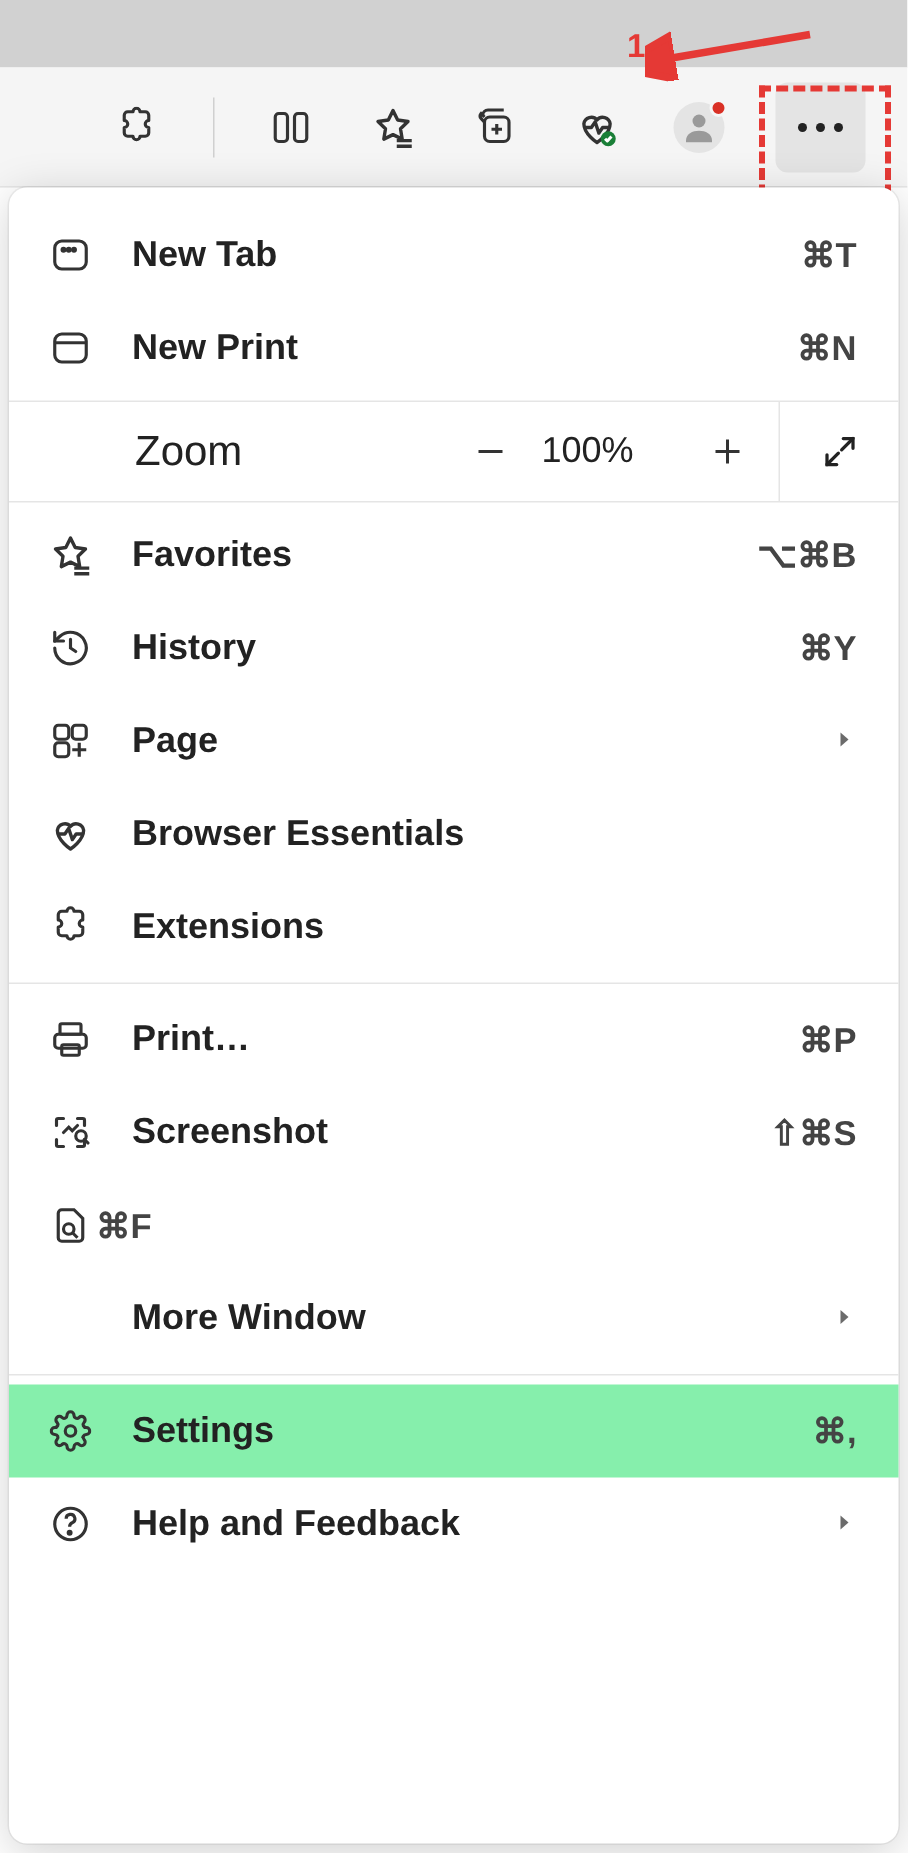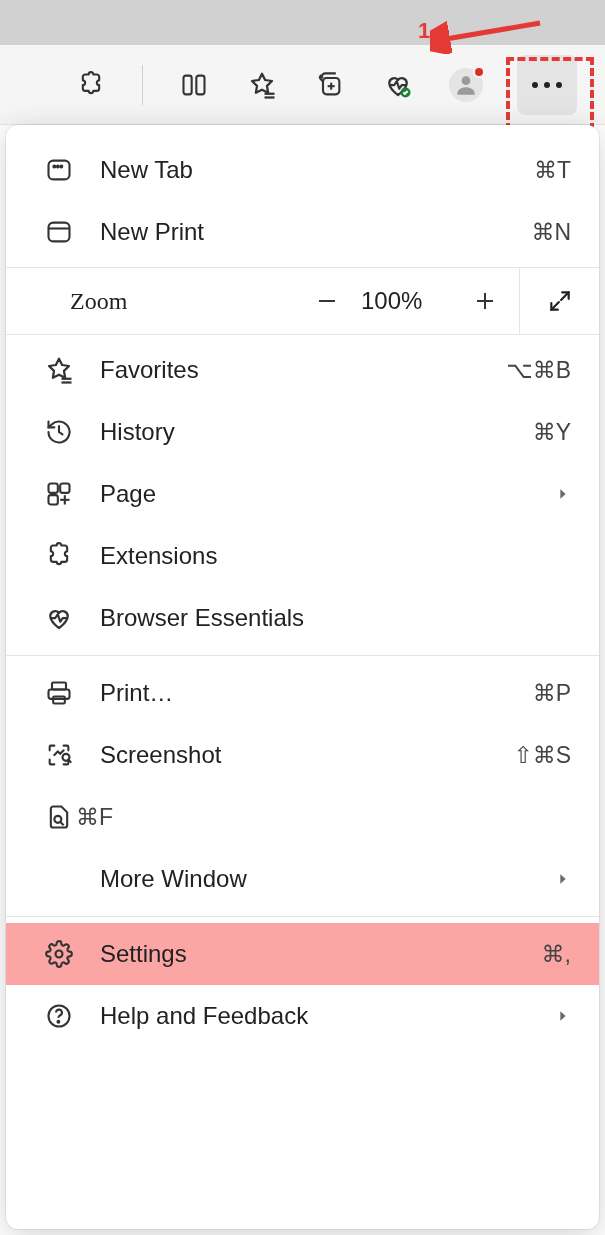--- a/index.html
+++ b/index.html
@@ -75,22 +75,23 @@
     background:#fff;
     border-radius:12px;
     box-shadow:0 6px 30px rgba(0,0,0,0.18), 0 0 0 1px rgba(0,0,0,0.06);
     padding:14px 0;
     font-size:24px;
     color:#222;
   }
   .menu-row {
     display:flex; align-items:center;
     height:62px;
-    padding:0 28px 0 36px;
+    padding:0 28px 0 24px;
     position:relative;
+    font-weight:bold;
   }
   .menu-row .mi-icon{
     width:34px;height:34px;
     display:flex;align-items:center;justify-content:center;
     color:#333; flex:0 0 34px;
   }
   .menu-row .mi-label{
     flex:1 1 auto;
     margin-left:24px;
     white-space:nowrap;
@@ -107,36 +108,36 @@
   }
   
   .zoom-row{
     display:flex;align-items:center;
     height:68px;
     border-top:1px solid #e5e5e5;
     border-bottom:1px solid #e5e5e5;
     margin:4px 0;
   }
   .zoom-row .z-label{
-    padding-left:64px; flex:1 1 auto; font-size:24px;font-family:Liberation Serif, serif;
+    padding-left:84px; flex:1 1 auto; font-size:28px;
   }
   .zoom-btn{
     width:68px;height:100%;
     display:flex;align-items:center;justify-content:center;
     color:#333;font-size:30px;font-weight:300;
   }
   .zoom-val{
     width:90px;text-align:left;font-size:24px;
   }
   .zoom-full{
     width:80px;height:100%;
     display:flex;align-items:center;justify-content:center;
     border-left:1px solid #e5e5e5;
   }
-  .highlighted-row{background:#fca5a5;}
+  .highlighted-row{background:#86efac;}
 </style>
 </head>
 <body>
 
 <div class="titlebar"></div>
 
 <div class="toolbar">
   <div class="tool-icon">
     <svg width="28" height="28" viewBox="0 0 24 24" fill="none" stroke="currentColor" stroke-width="1.8" stroke-linecap="round" stroke-linejoin="round">
         <path d="M14 3a2 2 0 1 0-4 0H7a2 2 0 0 0-2 2v3a2 2 0 1 1 0 4v3a2 2 0 0 0 2 2h3a2 2 0 1 0 4 0h3a2 2 0 0 0 2-2v-3a2 2 0 1 1 0-4V5a2 2 0 0 0-2-2h-3z"></path>
@@ -299,35 +300,35 @@
     <div class="mi-label">Page</div>
     <div class="mi-chev">
       <svg width="16" height="16" viewBox="0 0 24 24" fill="currentColor">
           <path d="M8 5l8 7-8 7z"></path>
         </svg>
     </div>
   </div>
 
   <div class="menu-row">
     <div class="mi-icon">
-      <svg width="28" height="28" viewBox="0 0 24 24" fill="none" stroke="currentColor" stroke-width="1.8" stroke-linecap="round" stroke-linejoin="round">
-          <path d="M14 3a2 2 0 1 0-4 0H7a2 2 0 0 0-2 2v3a2 2 0 1 1 0 4v3a2 2 0 0 0 2 2h3a2 2 0 1 0 4 0h3a2 2 0 0 0 2-2v-3a2 2 0 1 1 0-4V5a2 2 0 0 0-2-2h-3z"></path>
-        </svg>
-    </div>
-    <div class="mi-label">Extensions</div>
-  </div>
-
-  <div class="menu-row">
-    <div class="mi-icon">
       <svg width="30" height="30" viewBox="0 0 24 24" fill="none" stroke="currentColor" stroke-width="1.8" stroke-linejoin="round">
           <path d="M12 20s-7-4.5-7-10a4 4 0 0 1 7-2 4 4 0 0 1 7 2c0 5.5-7 10-7 10z"></path>
           <polyline points="5 12 9 12 11 9 13 15 15 12 19 12"></polyline>
         </svg>
     </div>
     <div class="mi-label">Browser Essentials</div>
+  </div>
+
+  <div class="menu-row">
+    <div class="mi-icon">
+      <svg width="28" height="28" viewBox="0 0 24 24" fill="none" stroke="currentColor" stroke-width="1.8" stroke-linecap="round" stroke-linejoin="round">
+          <path d="M14 3a2 2 0 1 0-4 0H7a2 2 0 0 0-2 2v3a2 2 0 1 1 0 4v3a2 2 0 0 0 2 2h3a2 2 0 1 0 4 0h3a2 2 0 0 0 2-2v-3a2 2 0 1 1 0-4V5a2 2 0 0 0-2-2h-3z"></path>
+        </svg>
+    </div>
+    <div class="mi-label">Extensions</div>
   </div>
 
   <div class="sep"></div>
 
   <div class="menu-row">
     <div class="mi-icon">
       <svg width="28" height="28" viewBox="0 0 24 24" fill="none" stroke="currentColor" stroke-width="1.8">
           <rect x="6" y="3" width="12" height="6" rx="1"></rect>
           <rect x="3" y="9" width="18" height="8" rx="2"></rect>
           <rect x="7" y="15" width="10" height="6" rx="1"></rect>

